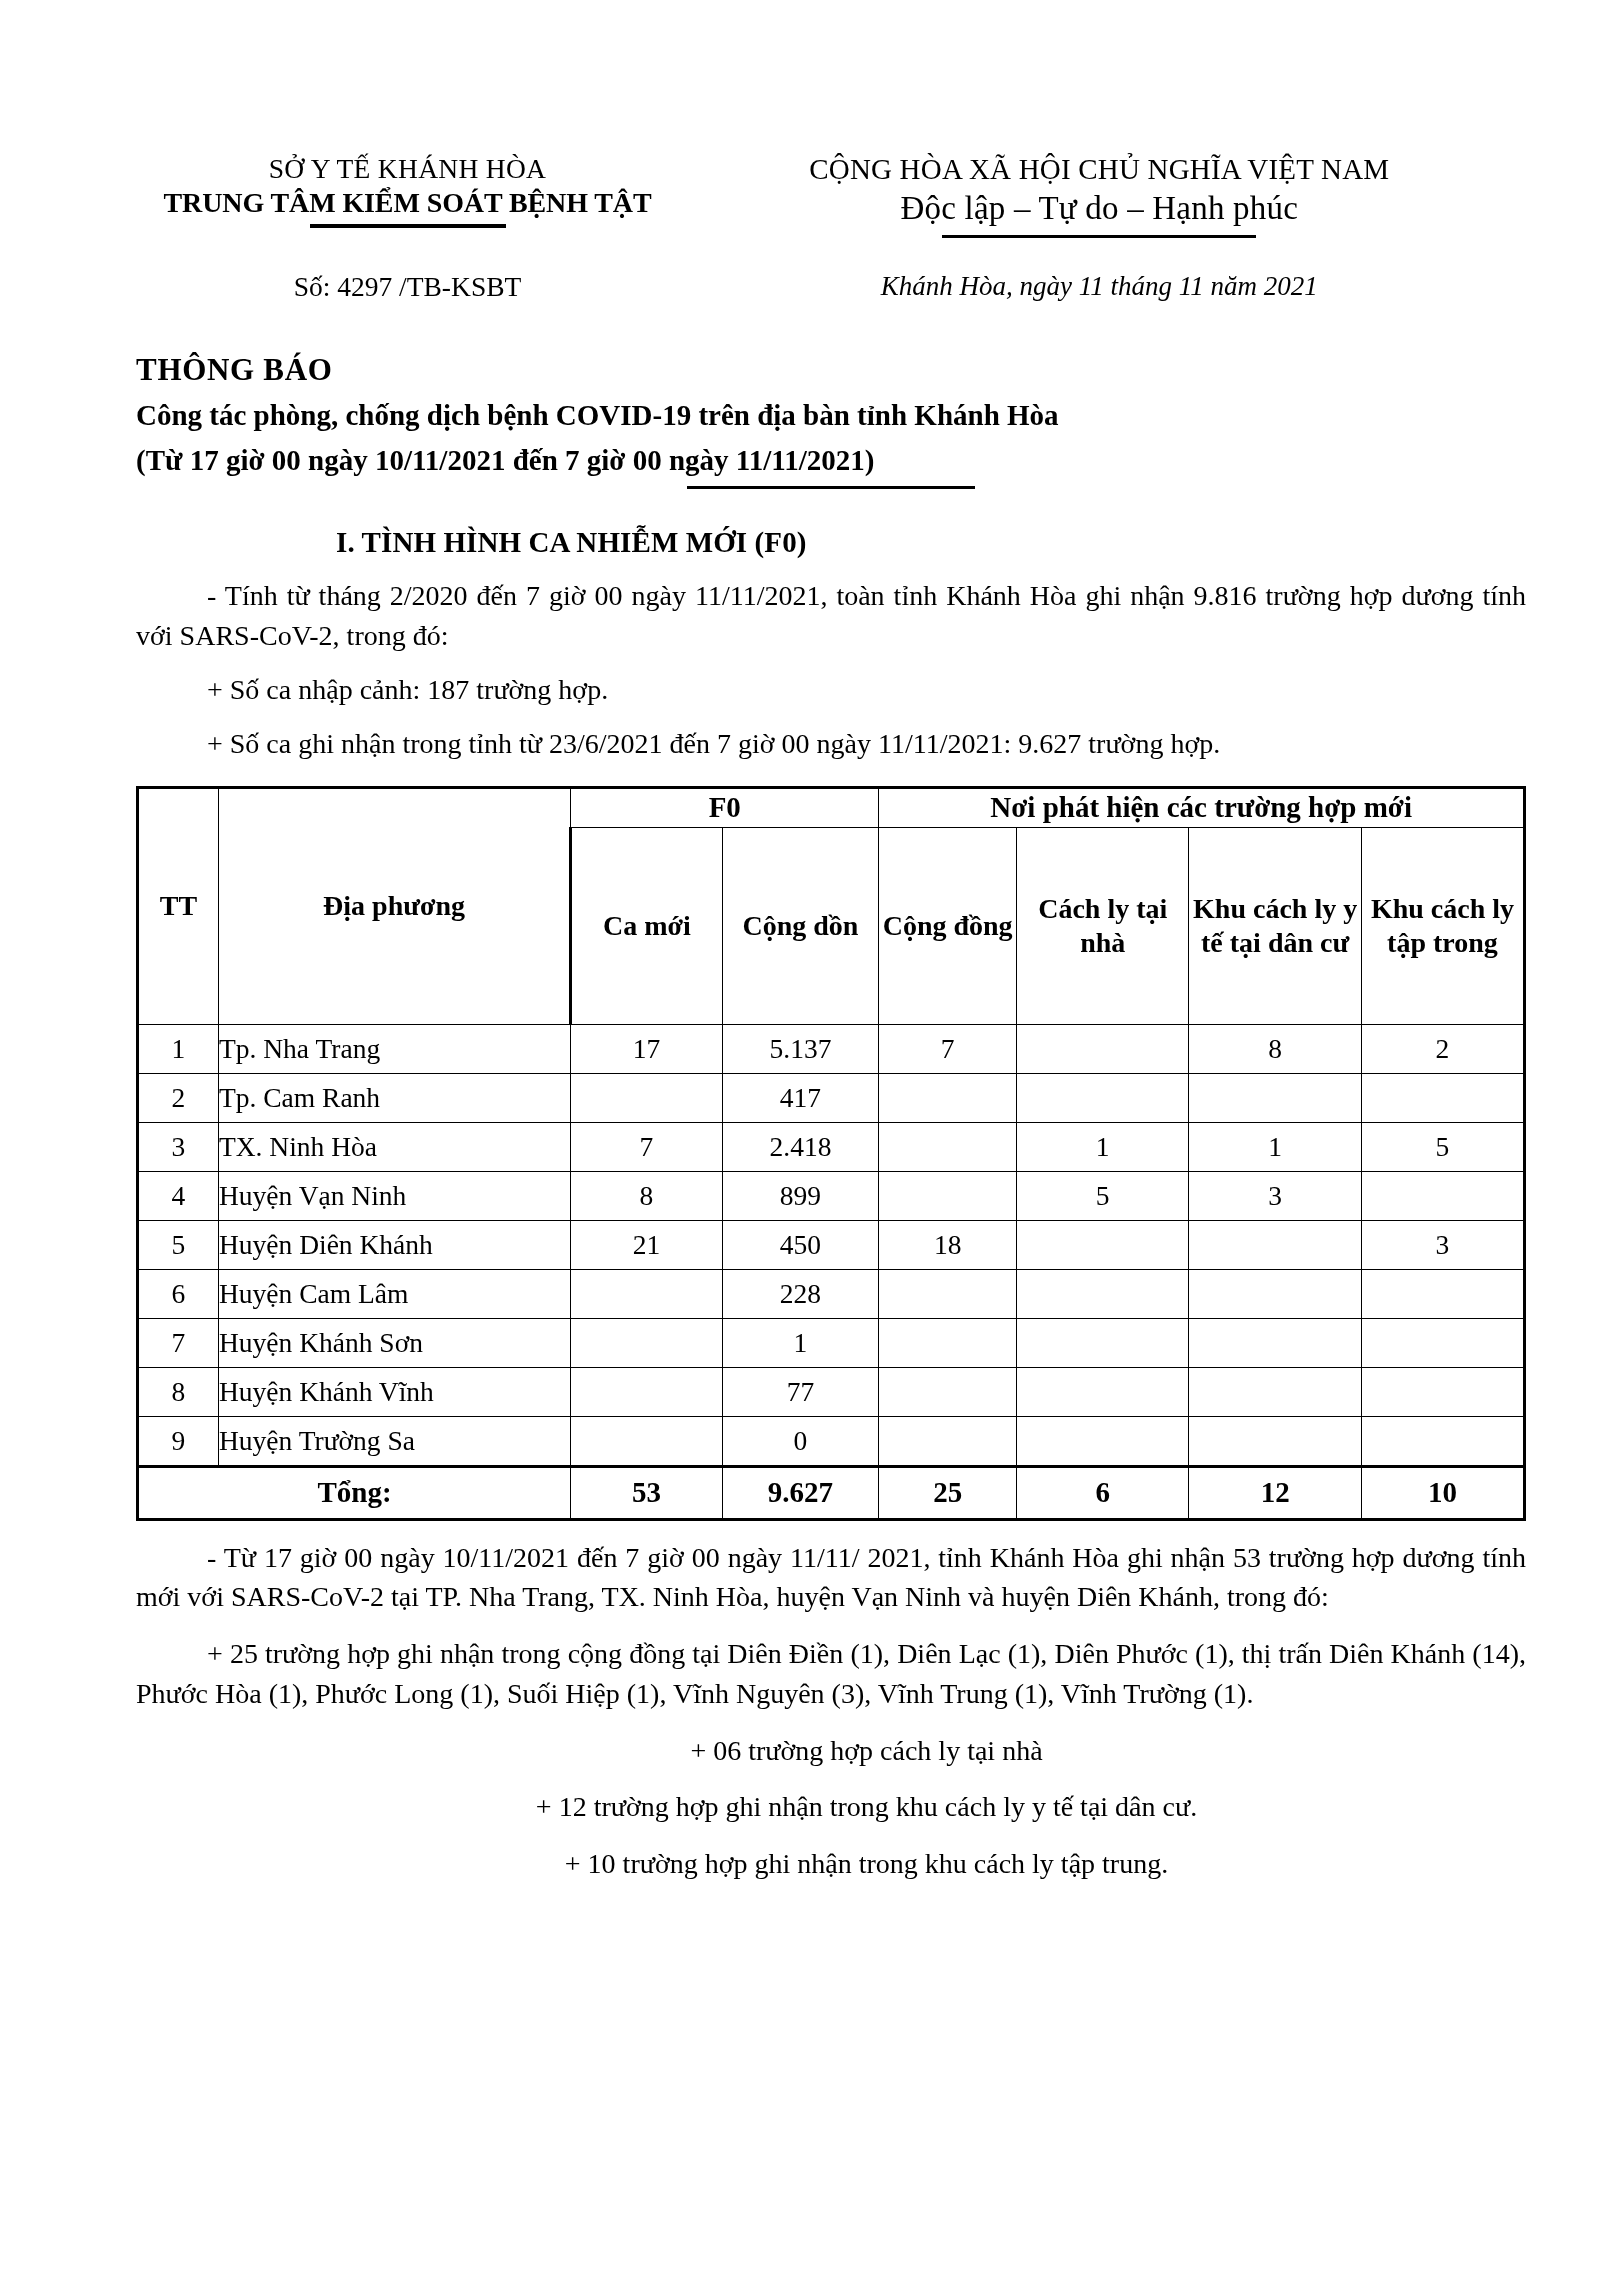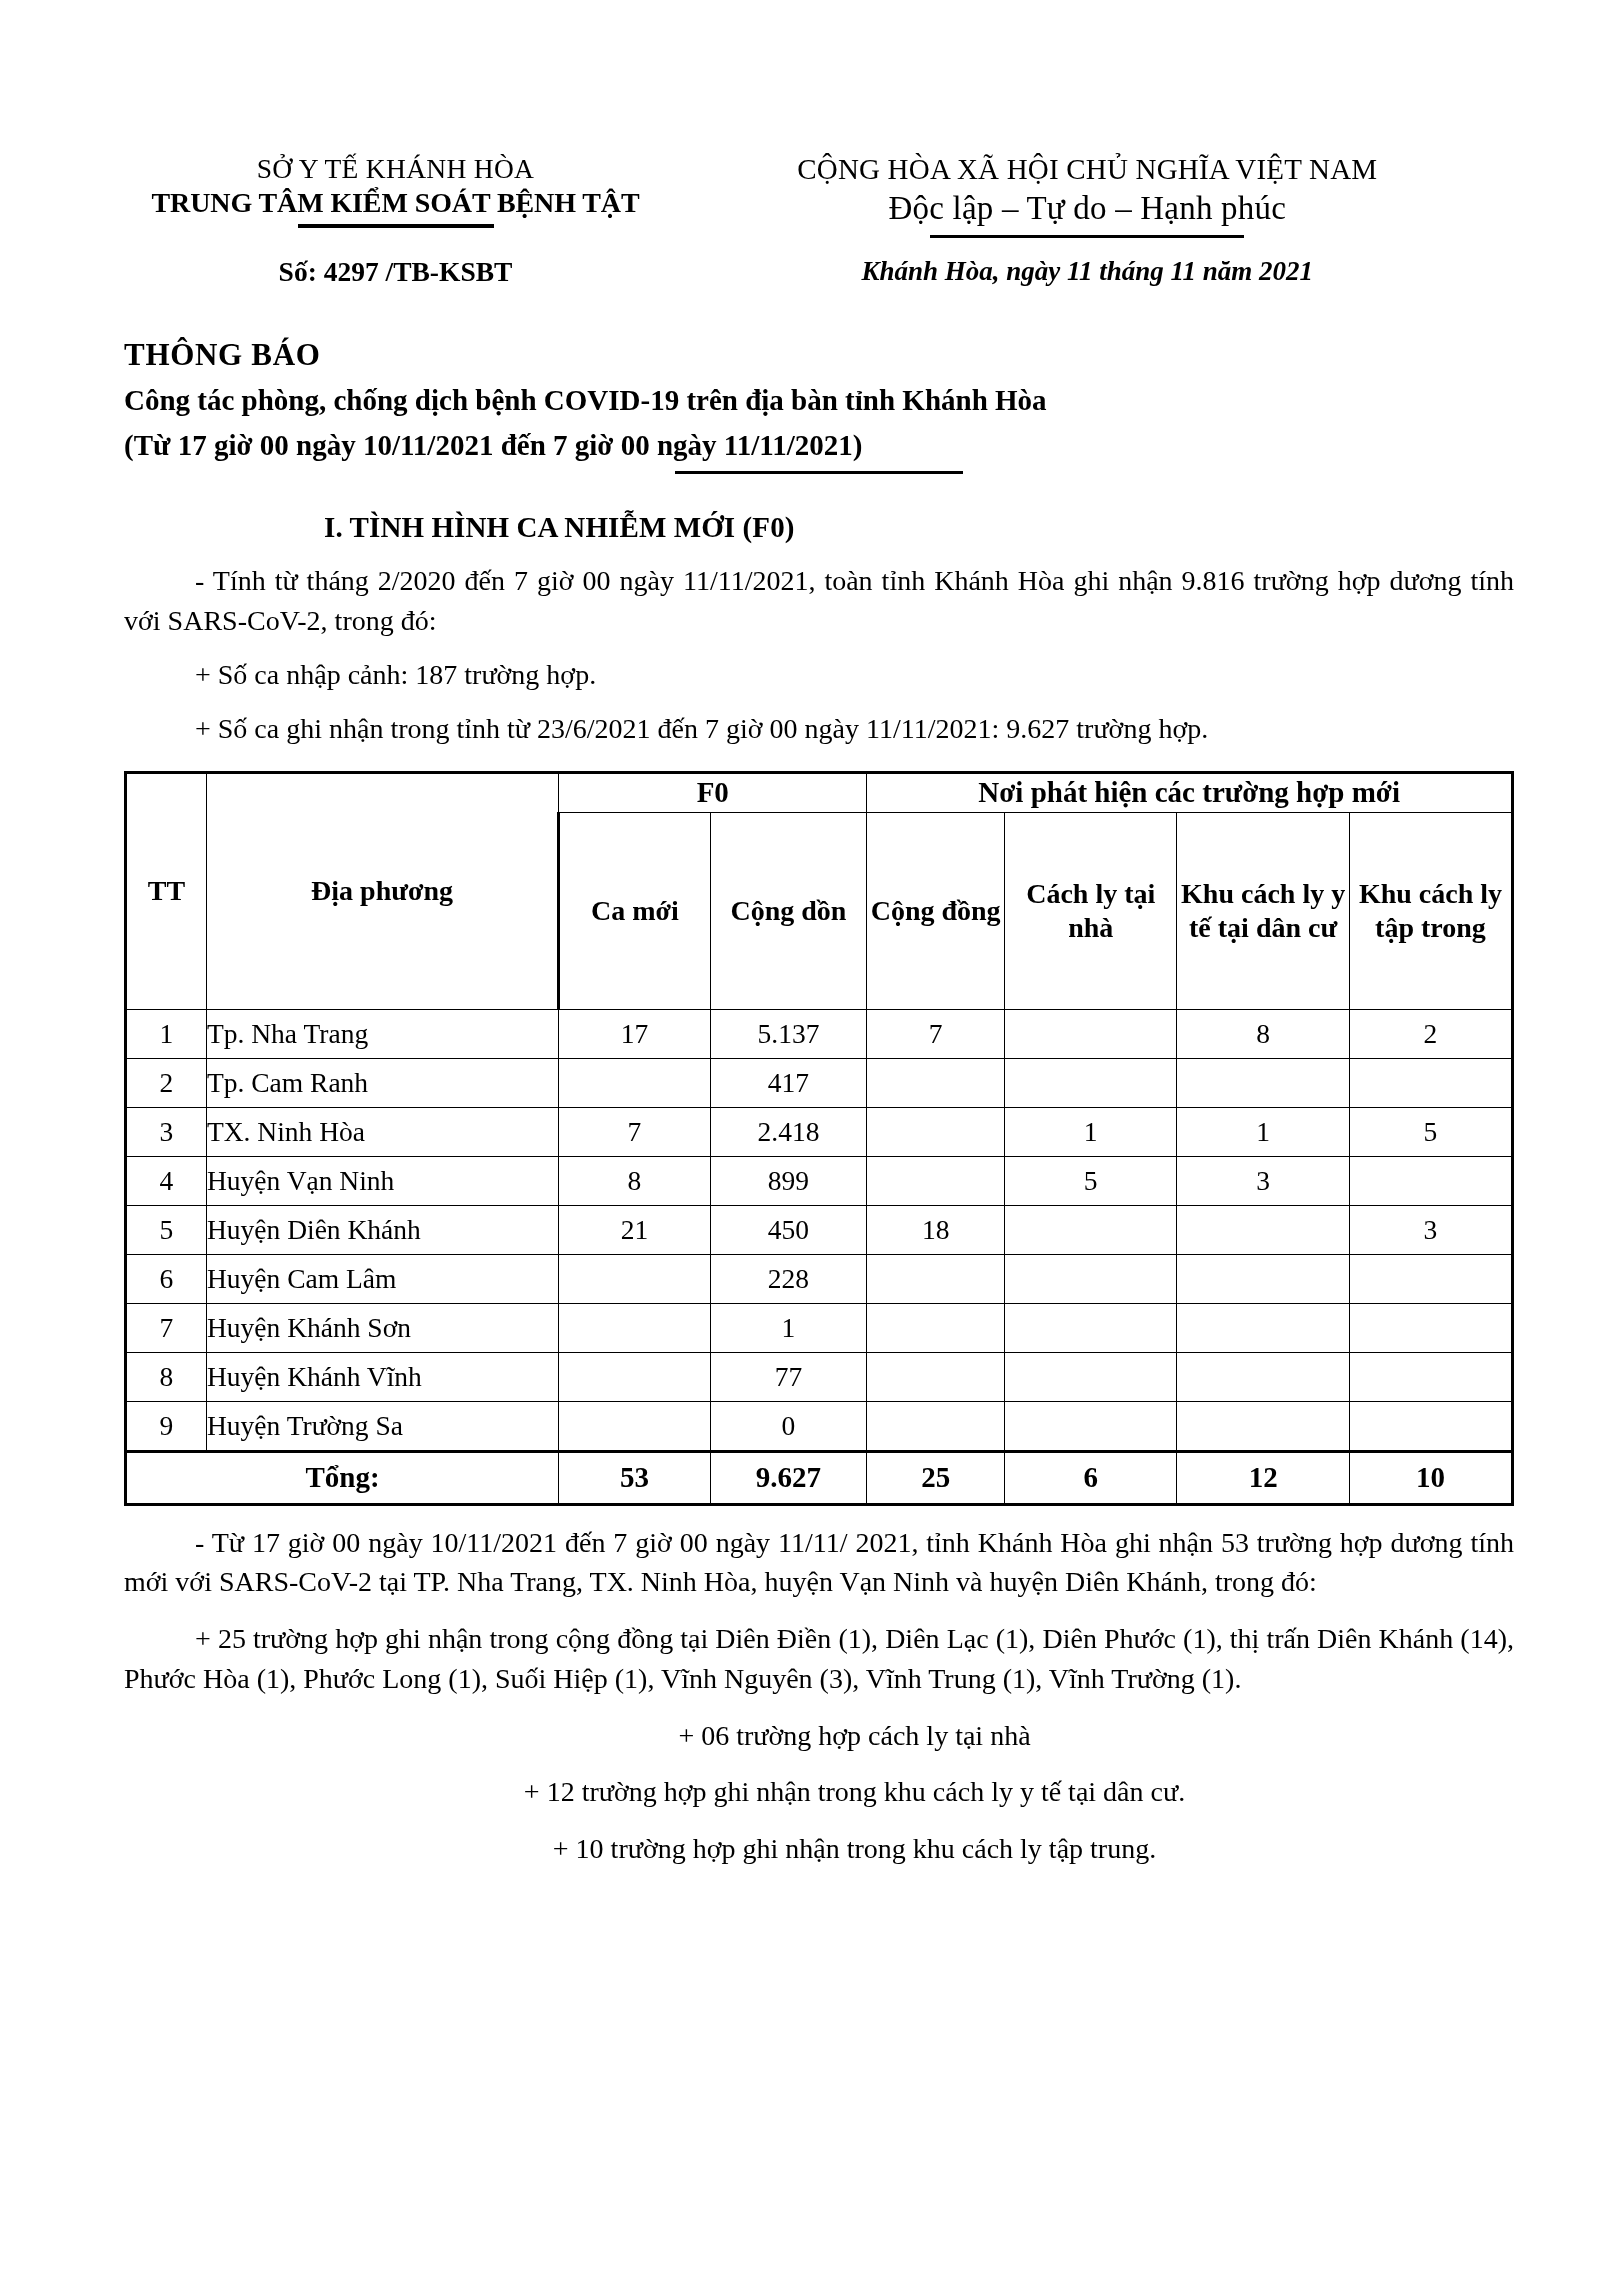--- a/index.html
+++ b/index.html
@@ -18,21 +18,21 @@
   }
   .page {
     width: 1623px;
     height: 2295px;
     box-sizing: border-box;
     padding: 0;
     position: relative;
   }
   .content {
     position: absolute;
-    left: 124px;
+    left: 136px;
     top: 0;
     width: 1390px;
   }
 
   
   .letterhead {
     display: flex;
     flex-direction: row;
     align-items: flex-start;
     margin-top: 152px;
@@ -79,22 +79,21 @@
     height: 3.3px;
     background: #000;
     margin: 4.6px auto 0 auto;
   }
   .rule-left { width: 196px; }
   .rule-right { width: 314px; }
 
   .numrow {
     display: flex;
     flex-direction: row;
-    margin-top: 18px;
-    font-weight: bold;
+    margin-top: 33px;
   }
   .num-left {
     width: 517px;
     text-align: center;
     padding-left: 13px;
     font-size: 27.5px;
     white-space: nowrap;
   }
   .num-right {
     flex: 1;

